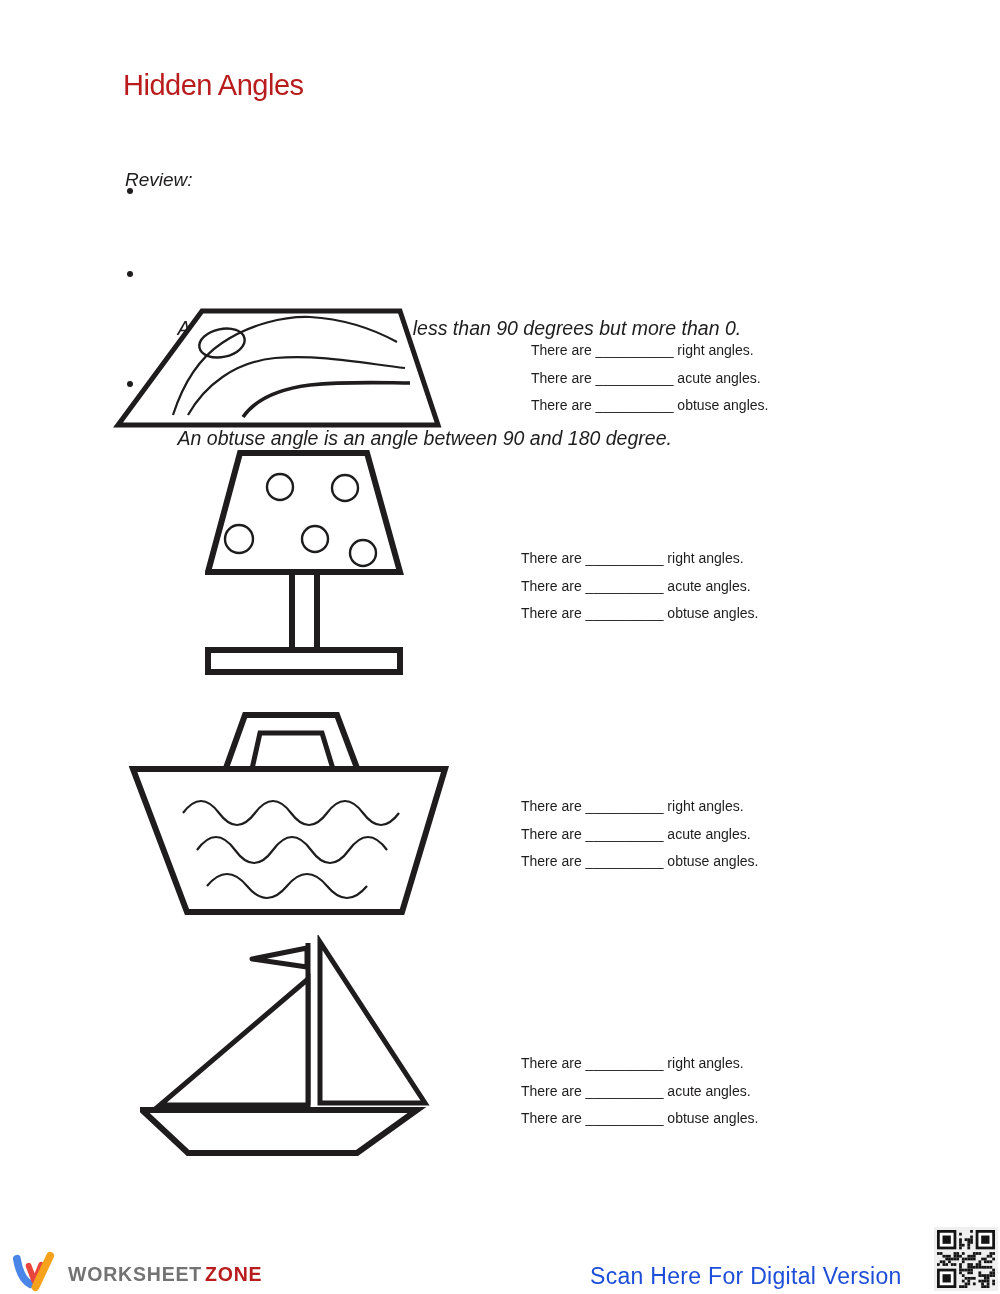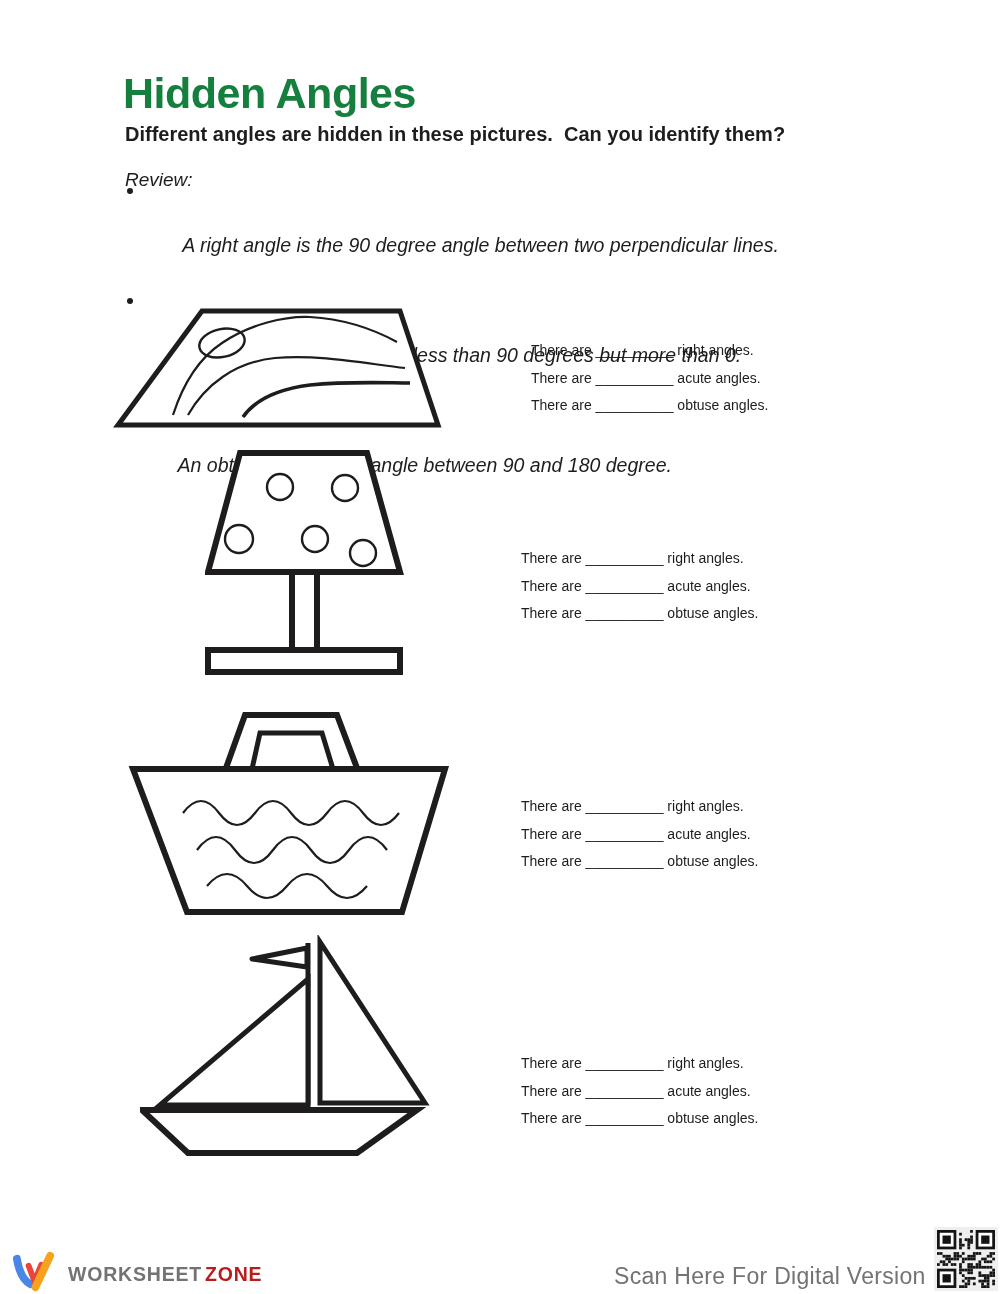--- a/index.html
+++ b/index.html
@@ -2,21 +2,21 @@
 <html><head>
 <meta charset="utf-8">
 <style>
   html,body{margin:0;padding:0;background:#fff;}
   .page{
     position:relative;width:1000px;height:1294px;background:#ffffff;
     font-family:"Liberation Sans", sans-serif;color:#1E1C1D;overflow:hidden;
   }
   .abs{position:absolute;}
   .page-title{
-    left:123px;top:70px;font-size:43px;font-weight:bold;color:#15803d;
+    left:123px;top:70px;font-size:29px;font-weight:normal;color:#b91c1c;
     letter-spacing:-0.5px;line-height:1.1;
   }
   .subtitle{
     left:125px;top:123px;font-size:20px;font-weight:bold;color:#1E1C1D;
     white-space:pre-wrap;
   }
   .review-label{
     left:125px;top:146px;font-size:19px;font-style:italic;margin-top:23px;
   }
   .review-list{
@@ -31,37 +31,35 @@
     background:#1E1C1D;
   }
   .qblock{width:400px;}
   .qline{font-size:14px;line-height:27.7px;white-space:nowrap;}
   .qline .blank{letter-spacing:0px;}
   .pic svg{display:block;}
   .footer-logo{left:10px;top:1251px;display:flex;align-items:center;cursor:pointer;}
   .logo-text{margin-left:11px;font-size:19.5px;font-weight:bold;letter-spacing:0.8px;}
   .logo-text .primary{color:#737373;}
   .logo-text .secondary{color:#b91c1c;margin-left:3px;}
-  .scan-text{left:614px;top:1263px;font-size:23px;color:#737373;letter-spacing:0.3px;}
+  .scan-text{left:590px;top:1263px;font-size:23px;color:#1d4ed8;letter-spacing:0.3px;}
   .qr-box{left:934px;top:1227px;width:64px;height:64px;background:#efefef;
     display:flex;align-items:center;justify-content:center;}
 </style>
 </head>
 <body>
 
 <div class="page">
 
   <div class="abs page-title">Hidden Angles</div>
-  <div class="abs subtitle">Different angles are hidden in these pictures.  Can you identify them?</div>
   <div class="abs review-label">Review:</div>
 
   <div class="abs review-list">
     <div class="review-item">
       <span class="bullet-dot"></span>
-      <span> A right angle is the 90 degree angle between two perpendicular lines.</span>
     </div>
     <div class="review-item">
       <span class="bullet-dot"></span>
       <span>An acute angle is an angle less than 90 degrees but more than 0.</span>
     </div>
     <div class="review-item">
       <span class="bullet-dot"></span>
       <span>An obtuse angle is an angle between 90 and 180 degree.</span>
     </div>
   </div>

